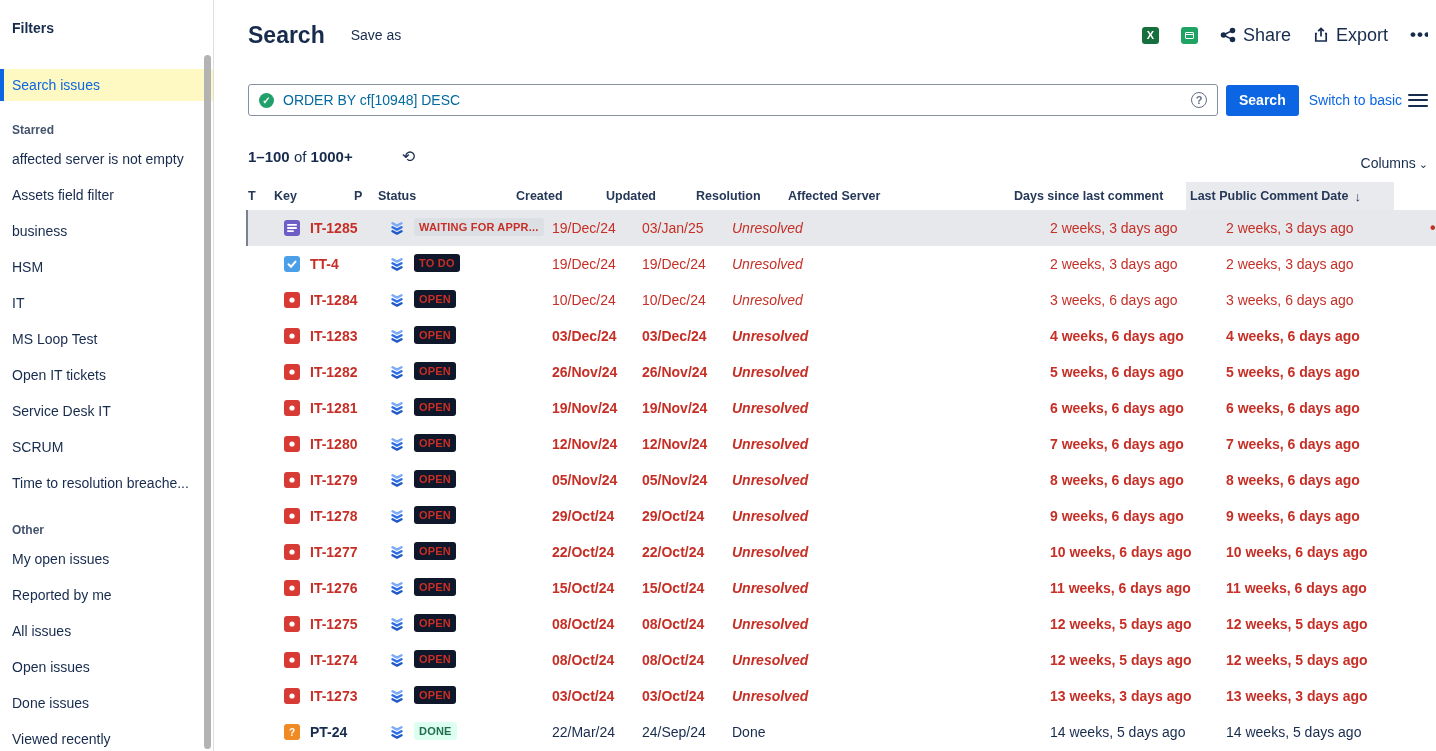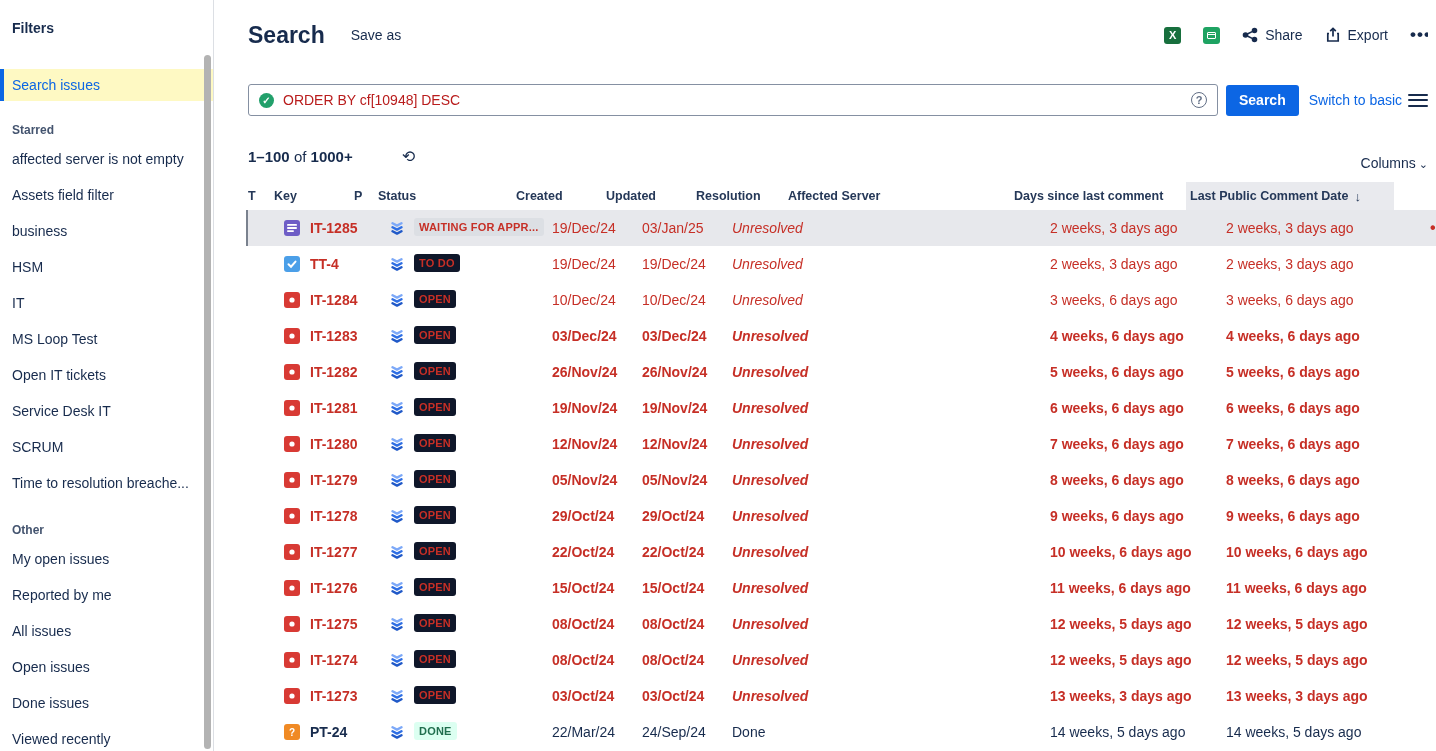--- a/index.html
+++ b/index.html
@@ -23,31 +23,31 @@
   .main-head { position:absolute; left:33px; top:18px; right:8px; height:34px; display:flex; align-items:center; }
   .page-title { font-size:23px; font-weight:600; color:#172b4d; }
   .save-as { font-size:14px; color:#172b4d; margin-left:26px; cursor:pointer; }
   .head-right { margin-left:auto; display:flex; align-items:center; gap:22px; }
   .doc-icon { width:17px; height:17px; border-radius:3px; color:#fff; font-size:11px; font-weight:700;
     display:flex; align-items:center; justify-content:center; cursor:pointer; }
   .excel { background:#176f3d; }
   .sheets { background:#1ea362; }
   .sheets-grid { width:9px; height:7px; border:1.3px solid #fff; border-radius:1px;
     background:linear-gradient(#fff,#fff) center/9px 1.3px no-repeat; }
-  .head-btn { display:flex; align-items:center; gap:7px; font-size:14px; color:#172b4d; cursor:pointer; }
+  .head-btn { display:flex; align-items:center; gap:7px; font-size:18px; color:#172b4d; cursor:pointer; }
   .meatball { font-size:17px; font-weight:700; letter-spacing:1px; color:#172b4d; cursor:pointer;
     width:18px; overflow:hidden; white-space:nowrap; }
 
   
   .search-row { position:absolute; left:33px; top:84px; right:0; height:32px; display:flex; align-items:center; }
   .jql-box { width:970px; height:32px; border:1px solid #8590a2; border-radius:3px; display:flex;
     align-items:center; padding:0 10px; gap:9px; background:#fff; }
   .valid-icon { width:15px; height:15px; border-radius:50%; background:#22a06b; color:#fff; font-size:10px;
     font-weight:700; display:flex; align-items:center; justify-content:center; flex:0 0 auto; }
-  .jql-text { font-size:14px; color:#b91c1c; flex:1; }
+  .jql-text { font-size:14px; color:#0369a1; flex:1; }
   .help-icon { width:16px; height:16px; border:1.6px solid #626f86; border-radius:50%; color:#626f86;
     font-size:11px; font-weight:700; display:flex; align-items:center; justify-content:center; cursor:pointer; }
   .search-btn { margin-left:8px; height:31px; padding:0 13px; background:#0c66e4; color:#fff; border:none;
     border-radius:3px; font-size:14px; font-weight:600; cursor:pointer; font-family:inherit; }
   .switch-link { margin-left:10px; font-size:14px; color:#0c66e4; cursor:pointer; }
   .hamburger { margin-left:auto; margin-right:8px; width:20px; cursor:pointer; }
   .hamburger div { height:2px; background:#172b4d; margin:3.5px 0; border-radius:1px; }
 
   
   .results-row { position:absolute; left:33px; top:146px; right:8px; height:20px; display:flex; align-items:center;gap:40px; }

